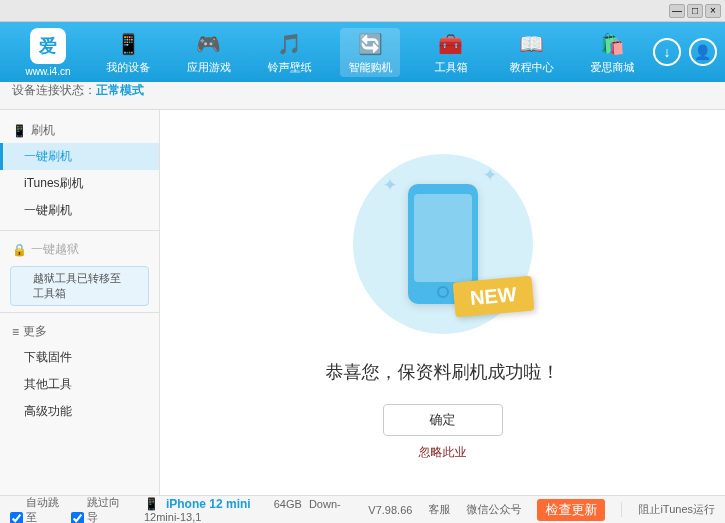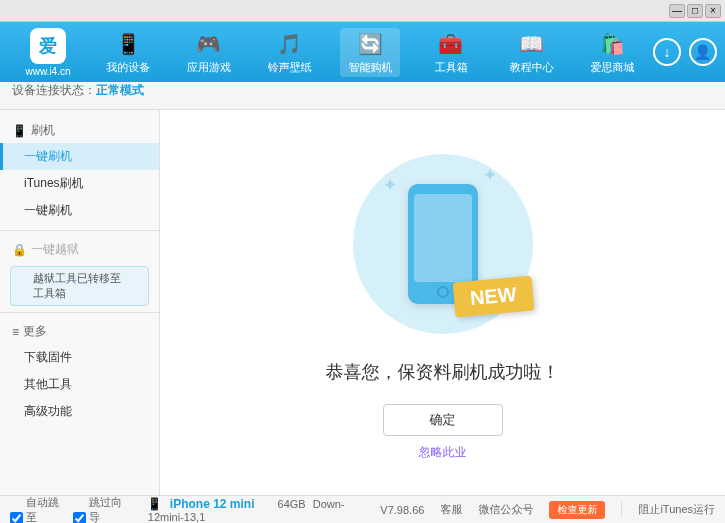--- a/index.html
+++ b/index.html
@@ -225,21 +225,21 @@
       border: 1px solid #ccc;
       background: white;
       border-radius: 4px;
       cursor: pointer;
       font-size: 13px;
       color: #333;
       display: flex; align-items: center; justify-content: center;
     }
     .ignore-link {
       margin-top: 8px;
-      color: #8b5cf6;
+      color: #7f1d1d;
       cursor: pointer;
       font-size: 12px;
     }
 
     
     .bottom-bar {
       height: 28px;
       background: #f5f5f5;
       border-top: 1px solid #ddd;
       display: flex;
@@ -264,21 +264,21 @@
     }
     .bottom-link {
       color: #666; cursor: pointer;
     }
     .update-btn {
       background: #ff6b35;
       color: white;
       padding: 2px 8px;
       border-radius: 3px;
       cursor: pointer;
-      font-size: 10px;
+      font-size: 13px;
     }
     .bottom-stop {
       font-size: 11px; color: #666; cursor: pointer;
     }
   </style>
 </head>
 <body>
 
 <div class="title-bar">
   <div class="title-bar-btn">—</div>

